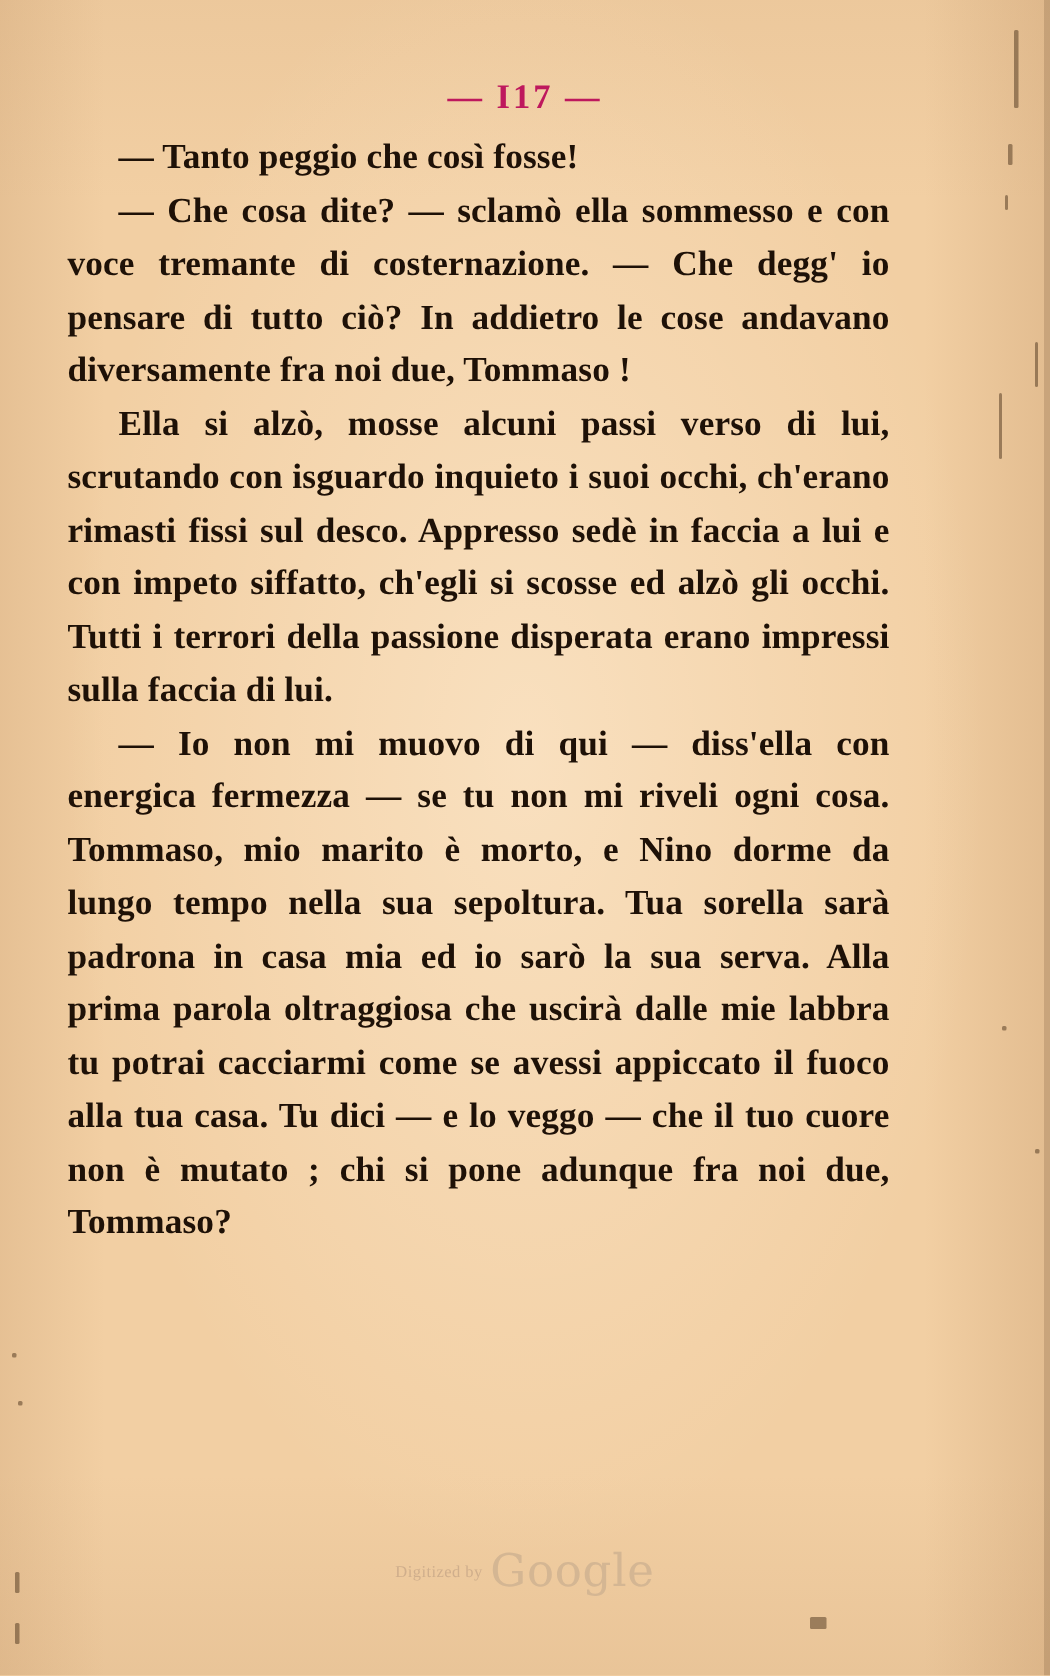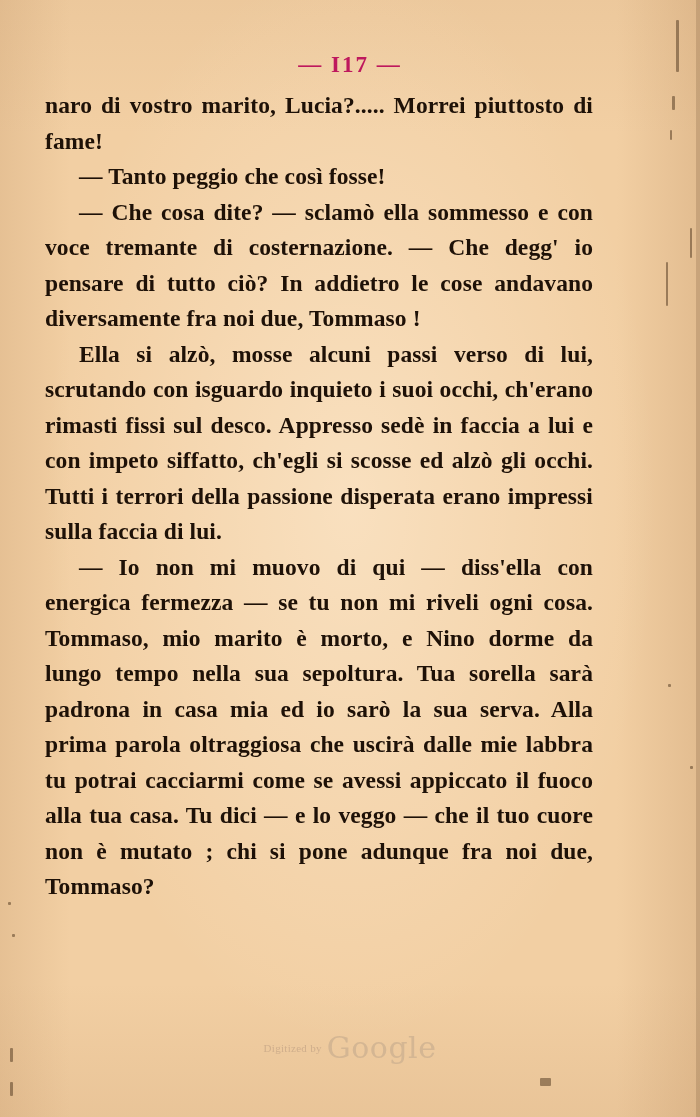--- a/index.html
+++ b/index.html
@@ -92,21 +92,20 @@
   }
 </style>
 </head>
 <body>
 
 <div class="paper"></div>
 
 <div class="page-number">— I17 —</div>
 
 <div class="text-block">
-  <p class="first">naro di vostro marito, Lucia?..... Morrei piuttosto di fame!</p>
   <p class="indent">— Tanto peggio che così fosse!</p>
   <p class="indent">— Che cosa dite? — sclamò ella sommesso e con voce tremante di costernazione. — Che degg' io pensare di tutto ciò? In addietro le cose andavano diversamente fra noi due, Tommaso !</p>
   <p class="indent">Ella si alzò, mosse alcuni passi verso di lui, scrutando con isguardo inquieto i suoi occhi, ch'erano rimasti fissi sul desco. Appresso sedè in faccia a lui e con impeto siffatto, ch'egli si scosse ed alzò gli occhi. Tutti i terrori della passione disperata erano impressi sulla faccia di lui.</p>
   <p class="indent">— Io non mi muovo di qui — diss'ella con energica fermezza — se tu non mi riveli ogni cosa. Tommaso, mio marito è morto, e Nino dorme da lungo tempo nella sua sepoltura. Tua sorella sarà padrona in casa mia ed io sarò la sua serva. Alla prima parola oltraggiosa che uscirà dalle mie labbra tu potrai cacciarmi come se avessi appiccato il fuoco alla tua casa. Tu dici — e lo veggo — che il tuo cuore non è mutato ; chi si pone adunque fra noi due, Tommaso?</p>
 </div>
 
 <div class="footer">
   <span class="digitized">Digitized by</span><span class="google">Google</span>
 </div>
 

